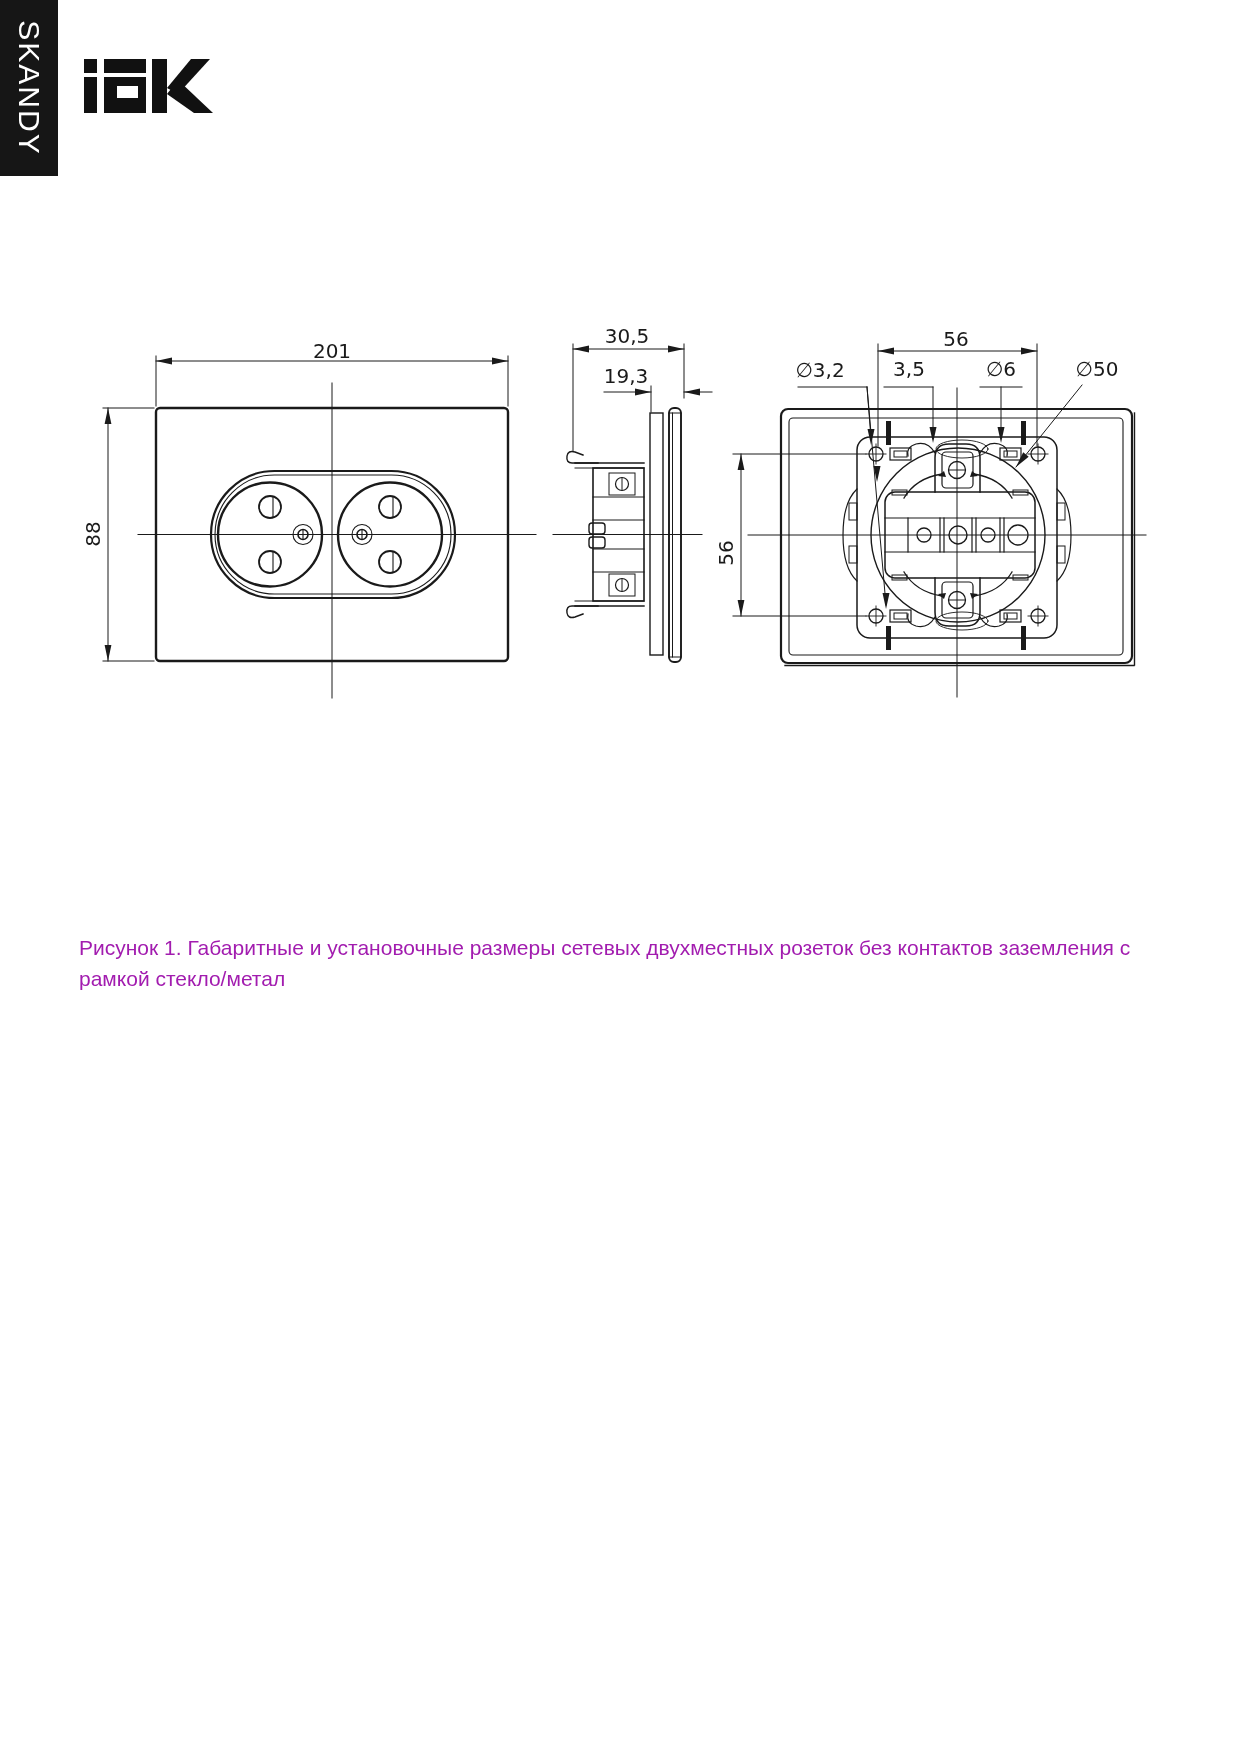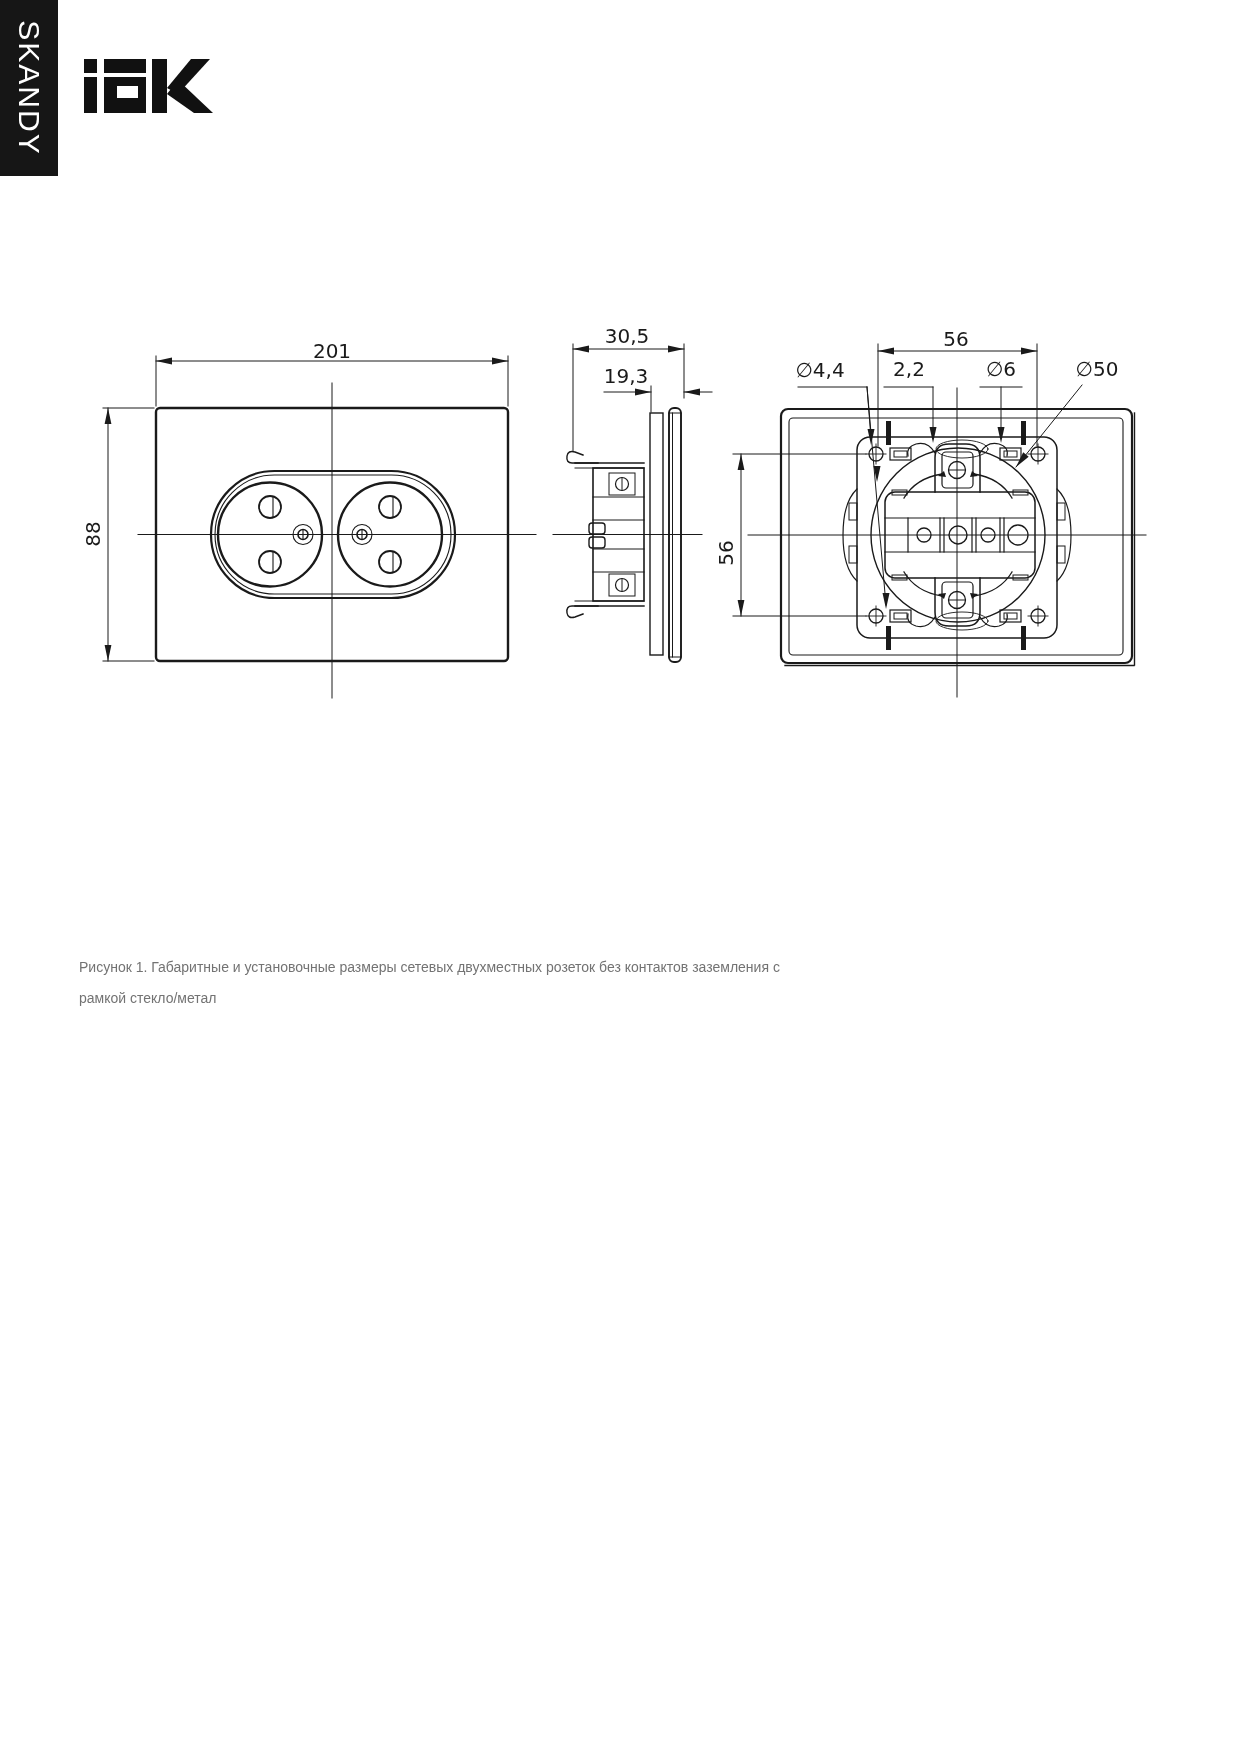--- a/index.html
+++ b/index.html
@@ -28,22 +28,22 @@
     position:absolute;left:0;top:0;
   }
   .dim-label{
     position:absolute;width:70px;height:22px;
     font-family:"DejaVu Sans","Liberation Sans",sans-serif;
     font-size:20px;line-height:22px;text-align:center;
     color:#1a1a1a;white-space:nowrap;
   }
   .dim-label.rot{transform:rotate(-90deg);width:60px;}
   .caption{
-    position:absolute;left:79px;top:952px;width:1050px;
-    font-size:14px;line-height:31px;color:#737373;
+    position:absolute;left:79px;top:932px;width:1050px;
+    font-size:21px;line-height:31px;color:#a21caf;
   }
   .caption div{white-space:nowrap;}
 </style>
 </head>
 <body>
 
 <div class="sidebar">
   <span class="series">SKANDY</span>
 </div>
 
@@ -273,21 +273,21 @@
     </g>
   </g>
 </svg>
 
 <span class="dim-label" style="left:297px;top:340px;">201</span>
 <span class="dim-label rot" style="left:63px;top:523px;">88</span>
 <span class="dim-label" style="left:592px;top:325px;">30,5</span>
 <span class="dim-label" style="left:591px;top:365px;">19,3</span>
 <span class="dim-label" style="left:921px;top:328px;">56</span>
 <span class="dim-label rot" style="left:696px;top:542px;">56</span>
-<span class="dim-label" style="left:785px;top:359px;">∅4,4</span>
-<span class="dim-label" style="left:874px;top:358px;">2,2</span>
+<span class="dim-label" style="left:785px;top:359px;">∅3,2</span>
+<span class="dim-label" style="left:874px;top:358px;">3,5</span>
 <span class="dim-label" style="left:966px;top:358px;">∅6</span>
 <span class="dim-label" style="left:1062px;top:358px;">∅50</span>
 
 <div class="caption">
   <div>Рисунок 1. Габаритные и установочные размеры сетевых двухместных розеток без контактов заземления с</div>
   <div>рамкой стекло/метал</div>
 </div>
 
 </body></html>

